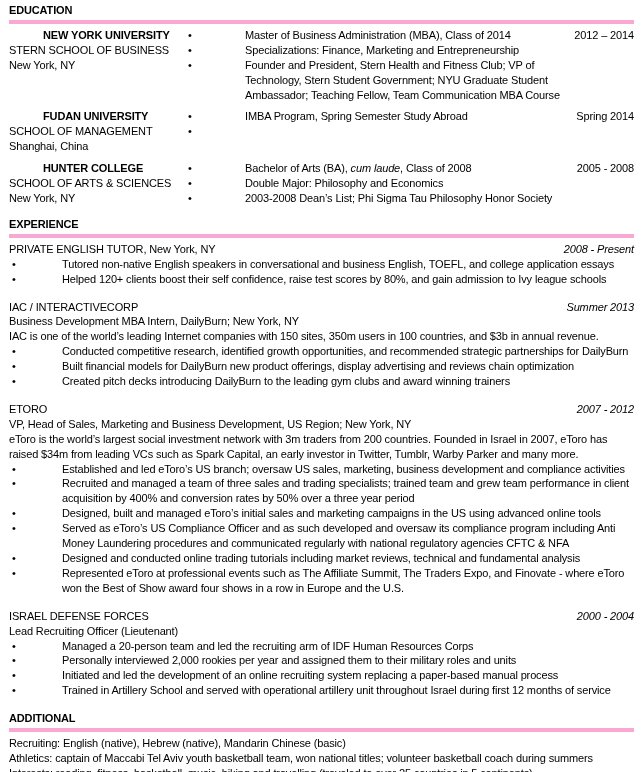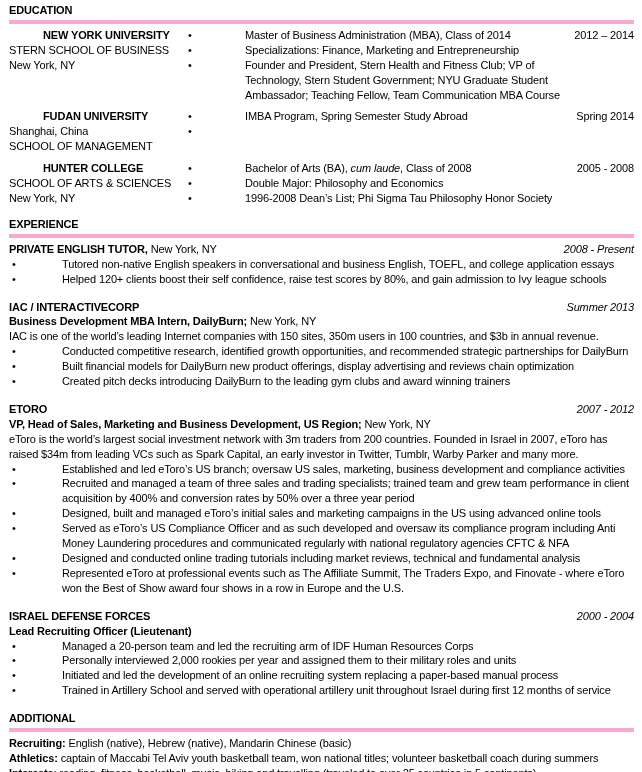--- a/index.html
+++ b/index.html
@@ -36,21 +36,21 @@
   .bullet { display: flex; align-items: flex-start; }
   .bullet .marker { box-sizing: border-box; }
   .edu-b .marker { flex: 0 0 26px; padding-left: 3px; }
   .x-b  .marker { flex: 0 0 19px; padding-left: 3px; }
   .btext { flex: 1 1 auto; padding-left: 34px; }
 
   
   .job { margin-bottom: 13px; }
   .job-head { display: flex; justify-content: space-between; }
   .job-date { white-space: nowrap; padding-left: 8px; font-style: italic; }
-  .bold { font-weight: bold; }
+  .bold { font-weight: normal; }
   em { font-style: italic; }
 
   
   .add-line { white-space: nowrap; }
 </style>
 </head>
 <body>
 
 <div class="page">
 
@@ -76,22 +76,22 @@
           <span class="marker">•</span>
           <span class="btext">Founder and President, Stern Health and Fitness Club; VP of Technology, Stern Student Government; NYU Graduate Student Ambassador; Teaching Fellow, Team Communication MBA Course</span>
         </div>
       </div>
       <div class="edu-date">2012 – 2014</div>
     </div>
 
     <div class="edu-entry">
       <div class="edu-left">
         <div class="inst">FUDAN UNIVERSITY</div>
+        <div>SCHOOL OF MANAGEMENT</div>
         <div>Shanghai, China</div>
-        <div>SCHOOL OF MANAGEMENT</div>
       </div>
       <div class="edu-mid">
         <div class="bullet edu-b">
           <span class="marker">•</span>
           <span class="btext">IMBA Program, Spring Semester Study Abroad</span>
         </div>
         <div class="bullet edu-b">
           <span class="marker">•</span>
           <span class="btext"></span>
         </div>
@@ -109,21 +109,21 @@
         <div class="bullet edu-b">
           <span class="marker">•</span>
           <span class="btext"><span>Bachelor of Arts (BA), </span><em>cum laude</em><span>, Class of 2008</span></span>
         </div>
         <div class="bullet edu-b">
           <span class="marker">•</span>
           <span class="btext">Double Major: Philosophy and Economics</span>
         </div>
         <div class="bullet edu-b">
           <span class="marker">•</span>
-          <span class="btext">1996-2008 Dean’s List; Phi Sigma Tau Philosophy Honor Society</span>
+          <span class="btext">2003-2008 Dean’s List; Phi Sigma Tau Philosophy Honor Society</span>
         </div>
       </div>
       <div class="edu-date">2005 - 2008</div>
     </div>
   </div>
 
   <div class="section">
     <div class="section-title">EXPERIENCE</div>
 
     <div class="job">

